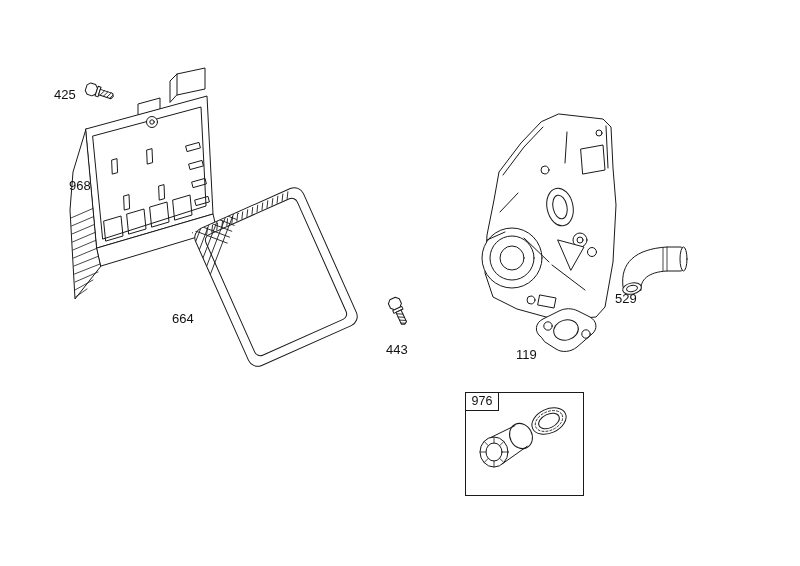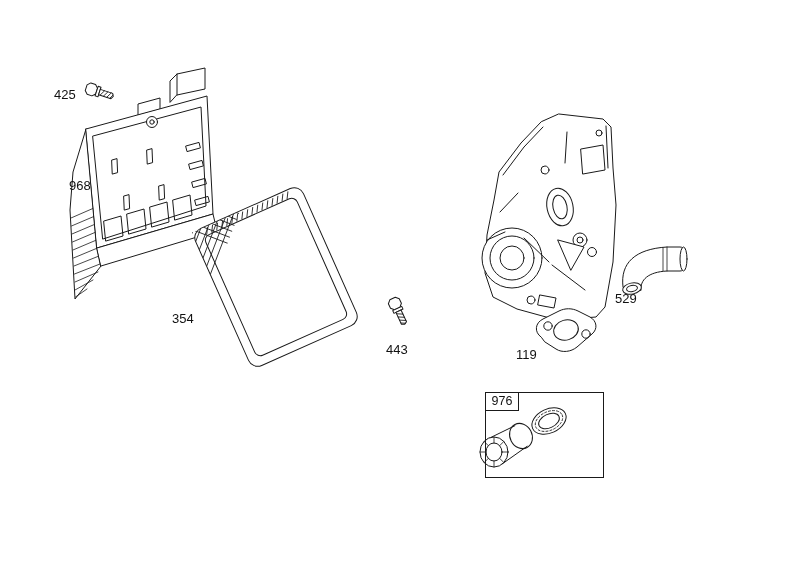--- a/index.html
+++ b/index.html
@@ -159,24 +159,24 @@
         <path d="M486.6,439.5 L514.9,425.7 M501.4,464.5 L527.1,446.3"></path>
         <ellipse cx="494" cy="452" rx="14" ry="15" fill="#ffffff"></ellipse>
         <ellipse cx="494" cy="452" rx="8" ry="9"></ellipse>
         <path stroke-width="0.8" d="M508,452 L502,452 M503.9,462.6 L499.7,458.4 M494,467 L494,461 M484.1,462.6 L488.3,458.4 M480,452 L486,452 M484.1,441.4 L488.3,445.6 M494,437 L494,443 M503.9,441.4 L499.7,445.6"></path>
       </g>
 
     </g>
   </svg>
 
 
-  <div class="group-box" style="left:465px; top:392px; width:119px; height:86px;margin-left:20px;">
+  <div class="group-box" style="left:465px; top:392px; width:119px; height:104px;">
     <div class="group-label">976</div>
   </div>
 
   <div class="pn" style="left:54px; top:87px;">425</div>
   <div class="pn" style="left:44px; top:178px;margin-left:25px;">968</div>
-  <div class="pn" style="left:172px; top:311px;">354</div>
+  <div class="pn" style="left:172px; top:311px;">664</div>
   <div class="pn" style="left:386px; top:323px;margin-top:19px;">443</div>
   <div class="pn" style="left:615px; top:291px;">529</div>
   <div class="pn" style="left:516px; top:347px;">119</div>
 
 </div>
 
 </body></html>

